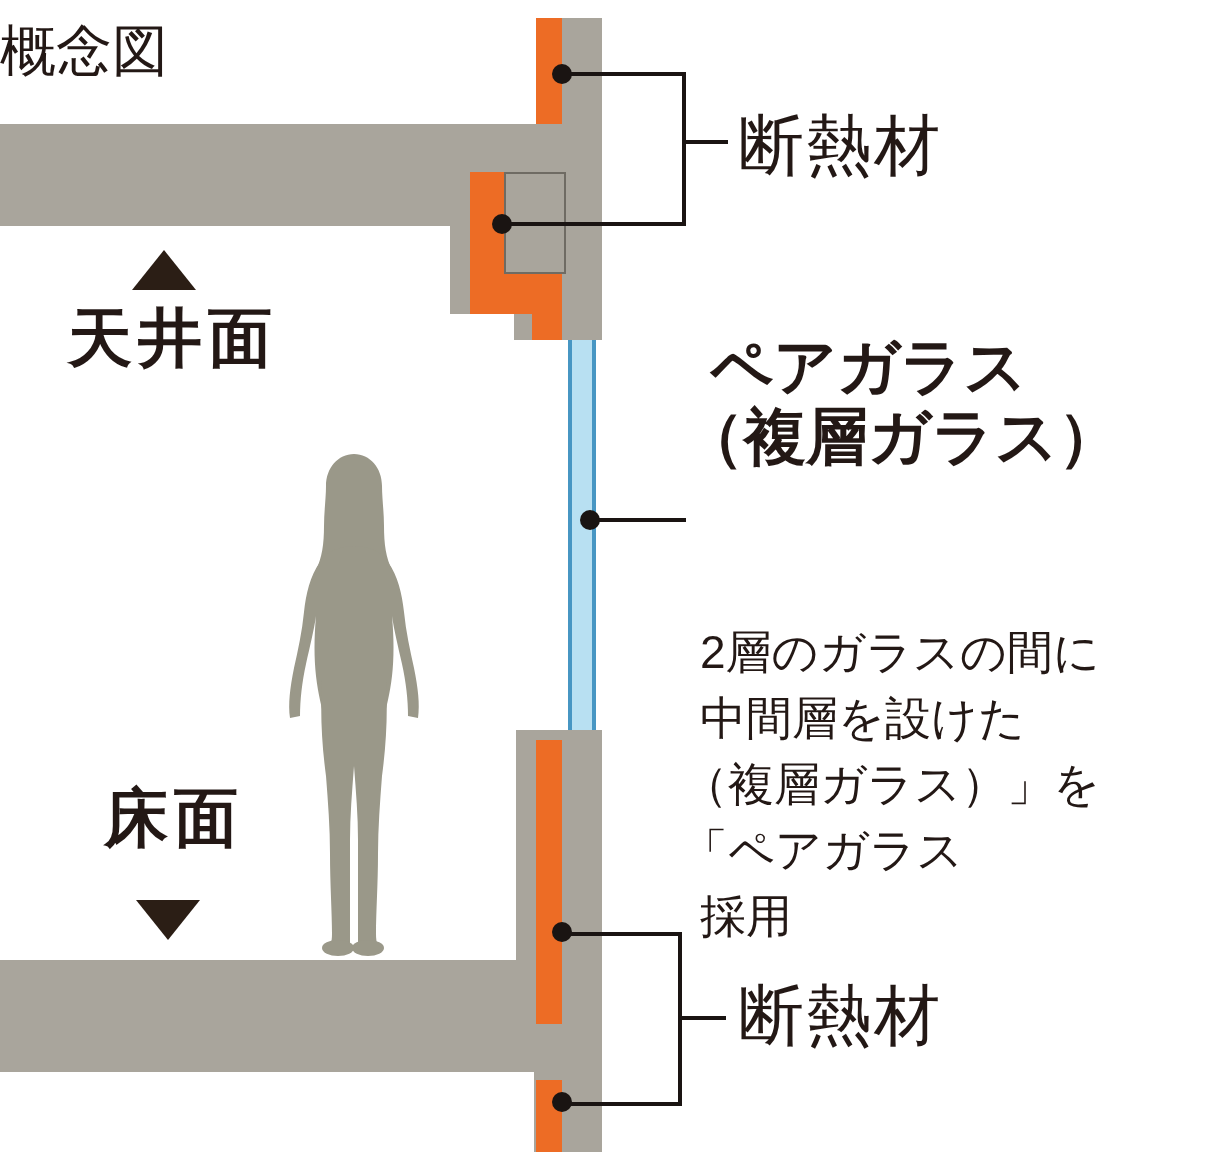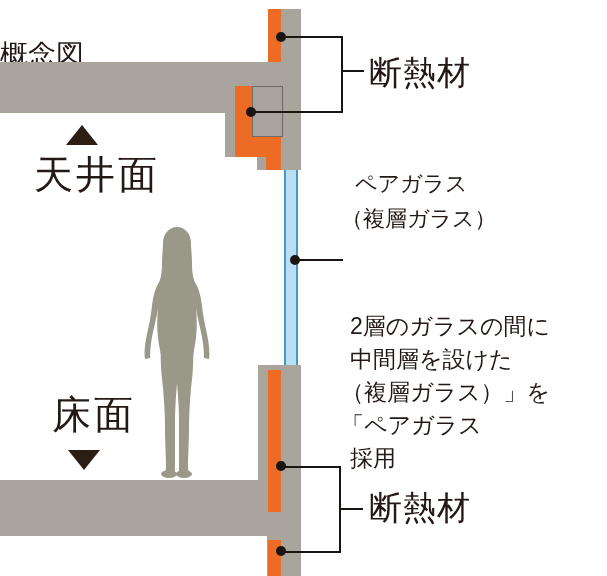--- a/index.html
+++ b/index.html
@@ -15,34 +15,34 @@
     background:#b8e0f2;border-left:2px solid #4796c3;border-right:2px solid #4796c3;
     box-sizing:border-box;
   }
   .line{position:absolute;background:#1a1412;}
   .dot{position:absolute;width:10px;height:10px;border-radius:50%;background:#1a1412;}
   .tri{position:absolute;width:0;height:0;}
   .tri-up{border-left:16px solid transparent;border-right:16px solid transparent;border-bottom:20px solid #2b1e15;}
   .tri-down{border-left:16px solid transparent;border-right:16px solid transparent;border-top:20px solid #2b1e15;}
   .txt{position:absolute;white-space:nowrap;}
   .title{font-size:28px;font-weight:500;letter-spacing:0px;}
-  .surface-label{font-size:39px;font-weight:400;letter-spacing:3px;}
+  .surface-label{font-size:32px;font-weight:700;letter-spacing:3px;}
   .callout-label{font-size:33px;font-weight:400;letter-spacing:1px;}
-  .glass-title{font-size:22px;font-weight:400;line-height:35px;letter-spacing:0px;}
+  .glass-title{font-size:31px;font-weight:700;line-height:35px;letter-spacing:0px;}
   .glass-title .pad{padding-left:14px;}
   .desc{font-size:23px;font-weight:400;line-height:33px;letter-spacing:0px;margin-top:43px;}
   .desc .pad{padding-left:9px;}
   .person-svg{position:absolute;left:134px;top:225px;}
 </style>
 </head>
 <body>
 
 <div class="stage">
 
-  <div class="txt title" style="left:0px;top:7px;margin-top:29px;">概念図</div>
+  <div class="txt title" style="left:0px;top:7px;">概念図</div>
 
   <div class="shape concrete" style="left:280px;top:9px;width:21px;height:161px;"></div>
   <div class="shape concrete" style="left:0px;top:62px;width:280px;height:51px;"></div>
   <div class="shape concrete" style="left:225px;top:113px;width:55px;height:44px;"></div>
   <div class="shape concrete" style="left:257px;top:157px;width:23px;height:13px;"></div>
   <div class="shape notch-outline" style="left:252px;top:86px;width:31px;height:51px;"></div>
   <div class="shape insulation" style="left:268px;top:9px;width:13px;height:53px;"></div>
   <div class="shape insulation" style="left:235px;top:86px;width:17px;height:51px;"></div>
   <div class="shape insulation" style="left:235px;top:137px;width:46px;height:20px;"></div>
   <div class="shape insulation" style="left:266px;top:157px;width:15px;height:13px;"></div>

